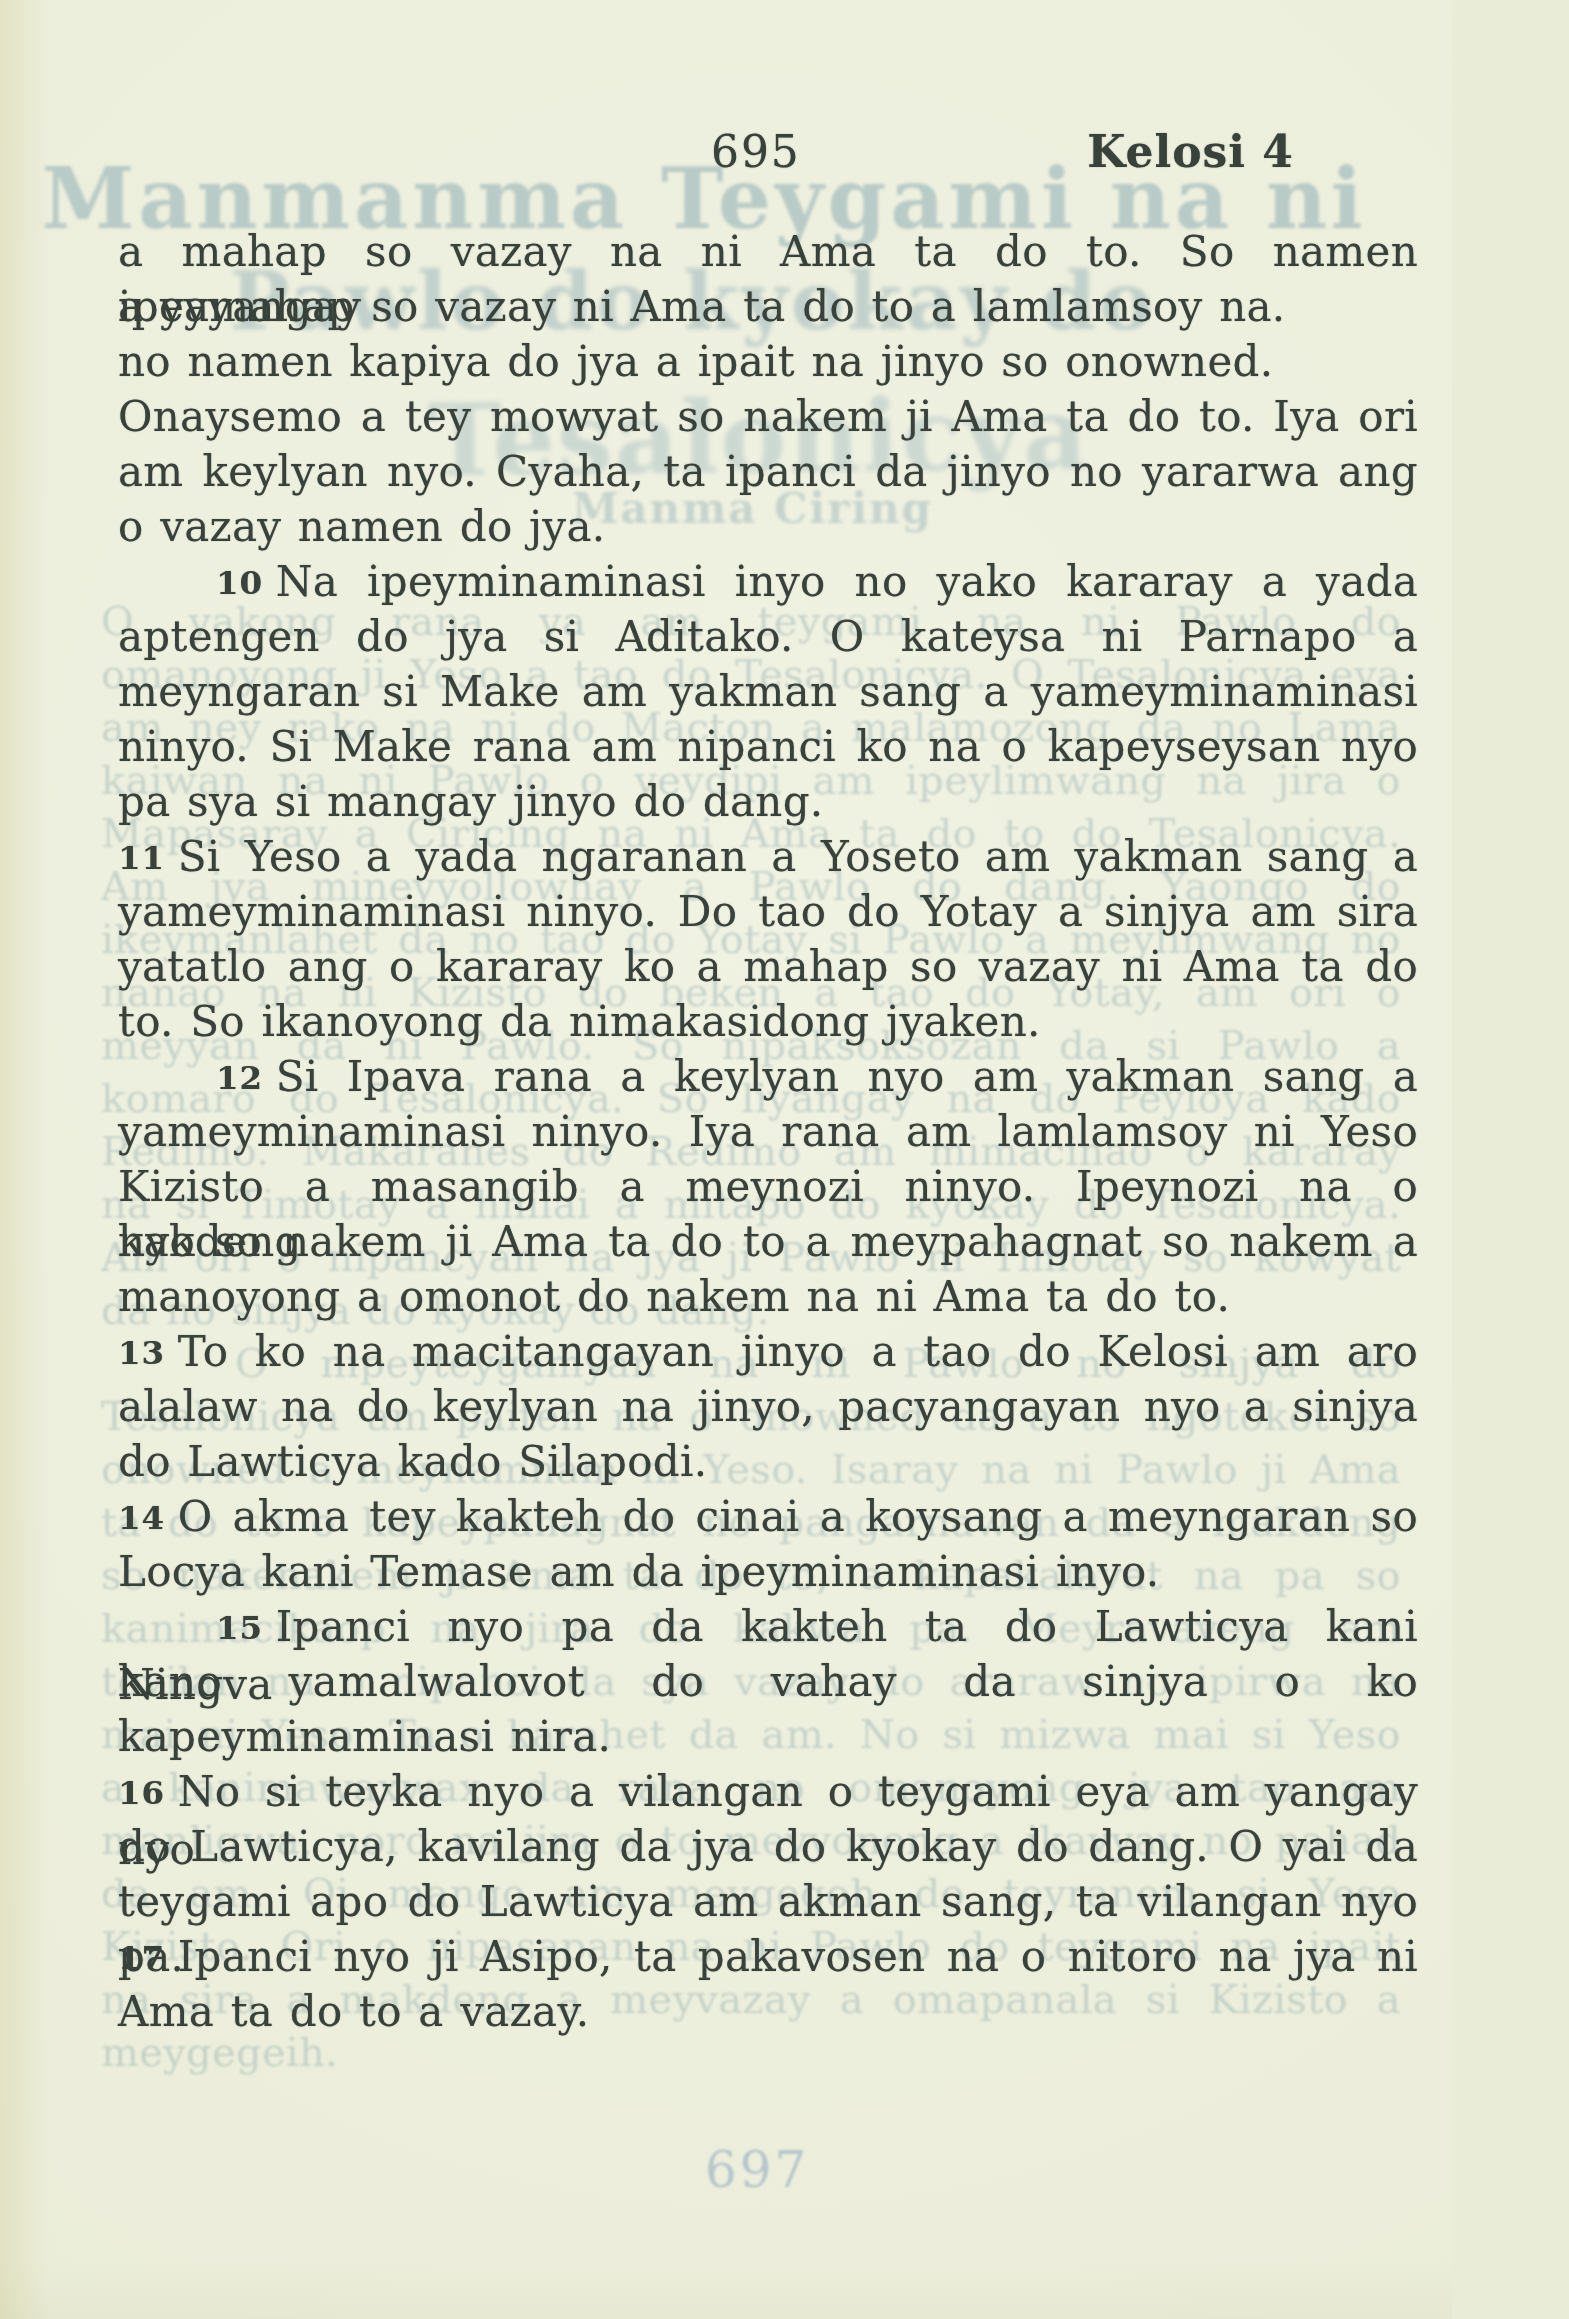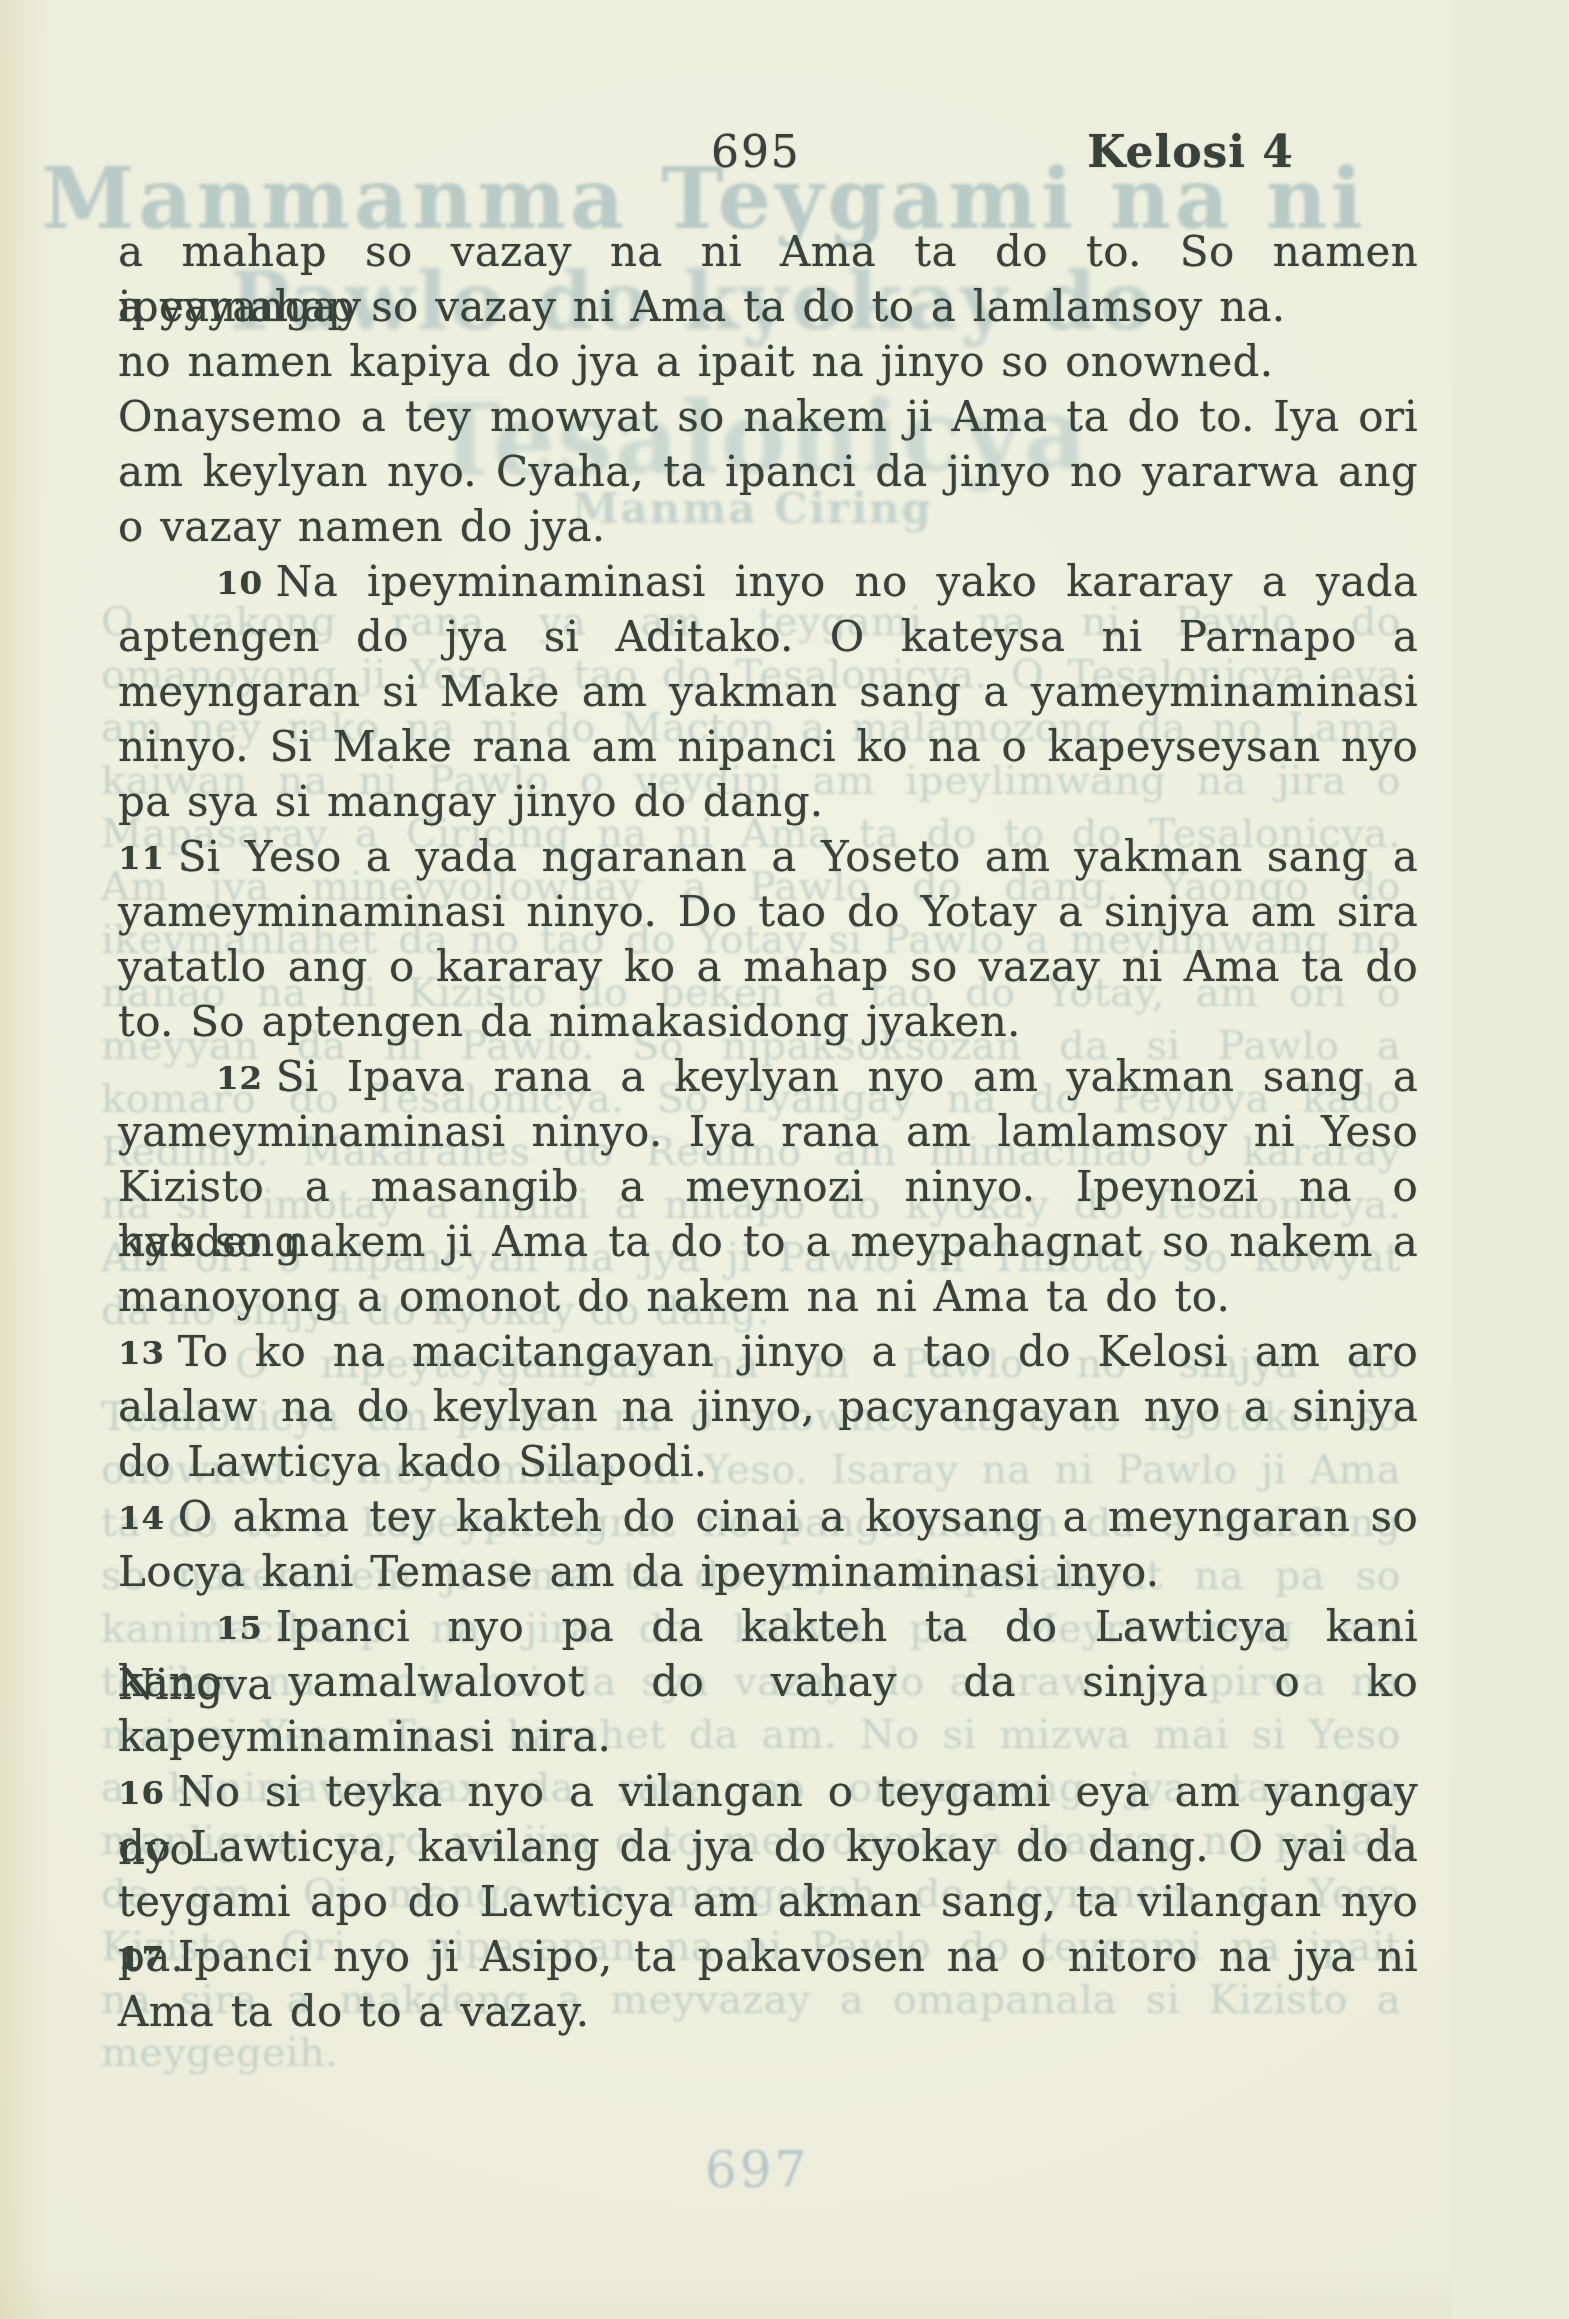--- a/index.html
+++ b/index.html
@@ -139,21 +139,21 @@
         <div class="line just">am keylyan nyo. Cyaha, ta ipanci da jinyo no yararwa ang</div>
         <div class="line">o vazay namen do jya.</div>
         <div class="line just ind"><span class="vn">10</span>Na ipeyminaminasi inyo no yako kararay a yada</div>
         <div class="line just">aptengen do jya si Aditako. O kateysa ni Parnapo a</div>
         <div class="line just">meyngaran si Make am yakman sang a yameyminaminasi</div>
         <div class="line just">ninyo. Si Make rana am nipanci ko na o kapeyseysan nyo</div>
         <div class="line">pa sya si mangay jinyo do dang.</div>
         <div class="line just"><span class="vn">11</span>Si Yeso a yada ngaranan a Yoseto am yakman sang a</div>
         <div class="line just">yameyminaminasi ninyo. Do tao do Yotay a sinjya am sira</div>
         <div class="line just">yatatlo ang o kararay ko a mahap so vazay ni Ama ta do</div>
-        <div class="line">to. So aptengen da nimakasidong jyaken.</div>
+        <div class="line">to. So ikanoyong da nimakasidong jyaken.</div>
         <div class="line just ind"><span class="vn">12</span>Si Ipava rana a keylyan nyo am yakman sang a</div>
         <div class="line just">yameyminaminasi ninyo. Iya rana am lamlamsoy ni Yeso</div>
         <div class="line just">Kizisto a masangib a meynozi ninyo. Ipeynozi na o kakdeng</div>
         <div class="line just">nyo so nakem ji Ama ta do to a meypahagnat so nakem a</div>
         <div class="line">manoyong a omonot do nakem na ni Ama ta do to.</div>
         <div class="line just"><span class="vn">13</span>To ko na macitangayan jinyo a tao do Kelosi am aro</div>
         <div class="line just">alalaw na do keylyan na jinyo, pacyangayan nyo a sinjya</div>
         <div class="line">do Lawticya kado Silapodi.</div>
         <div class="line just"><span class="vn">14</span>O akma tey kakteh do cinai a koysang a meyngaran so</div>
         <div class="line">Locya kani Temase am da ipeyminaminasi inyo.</div>

